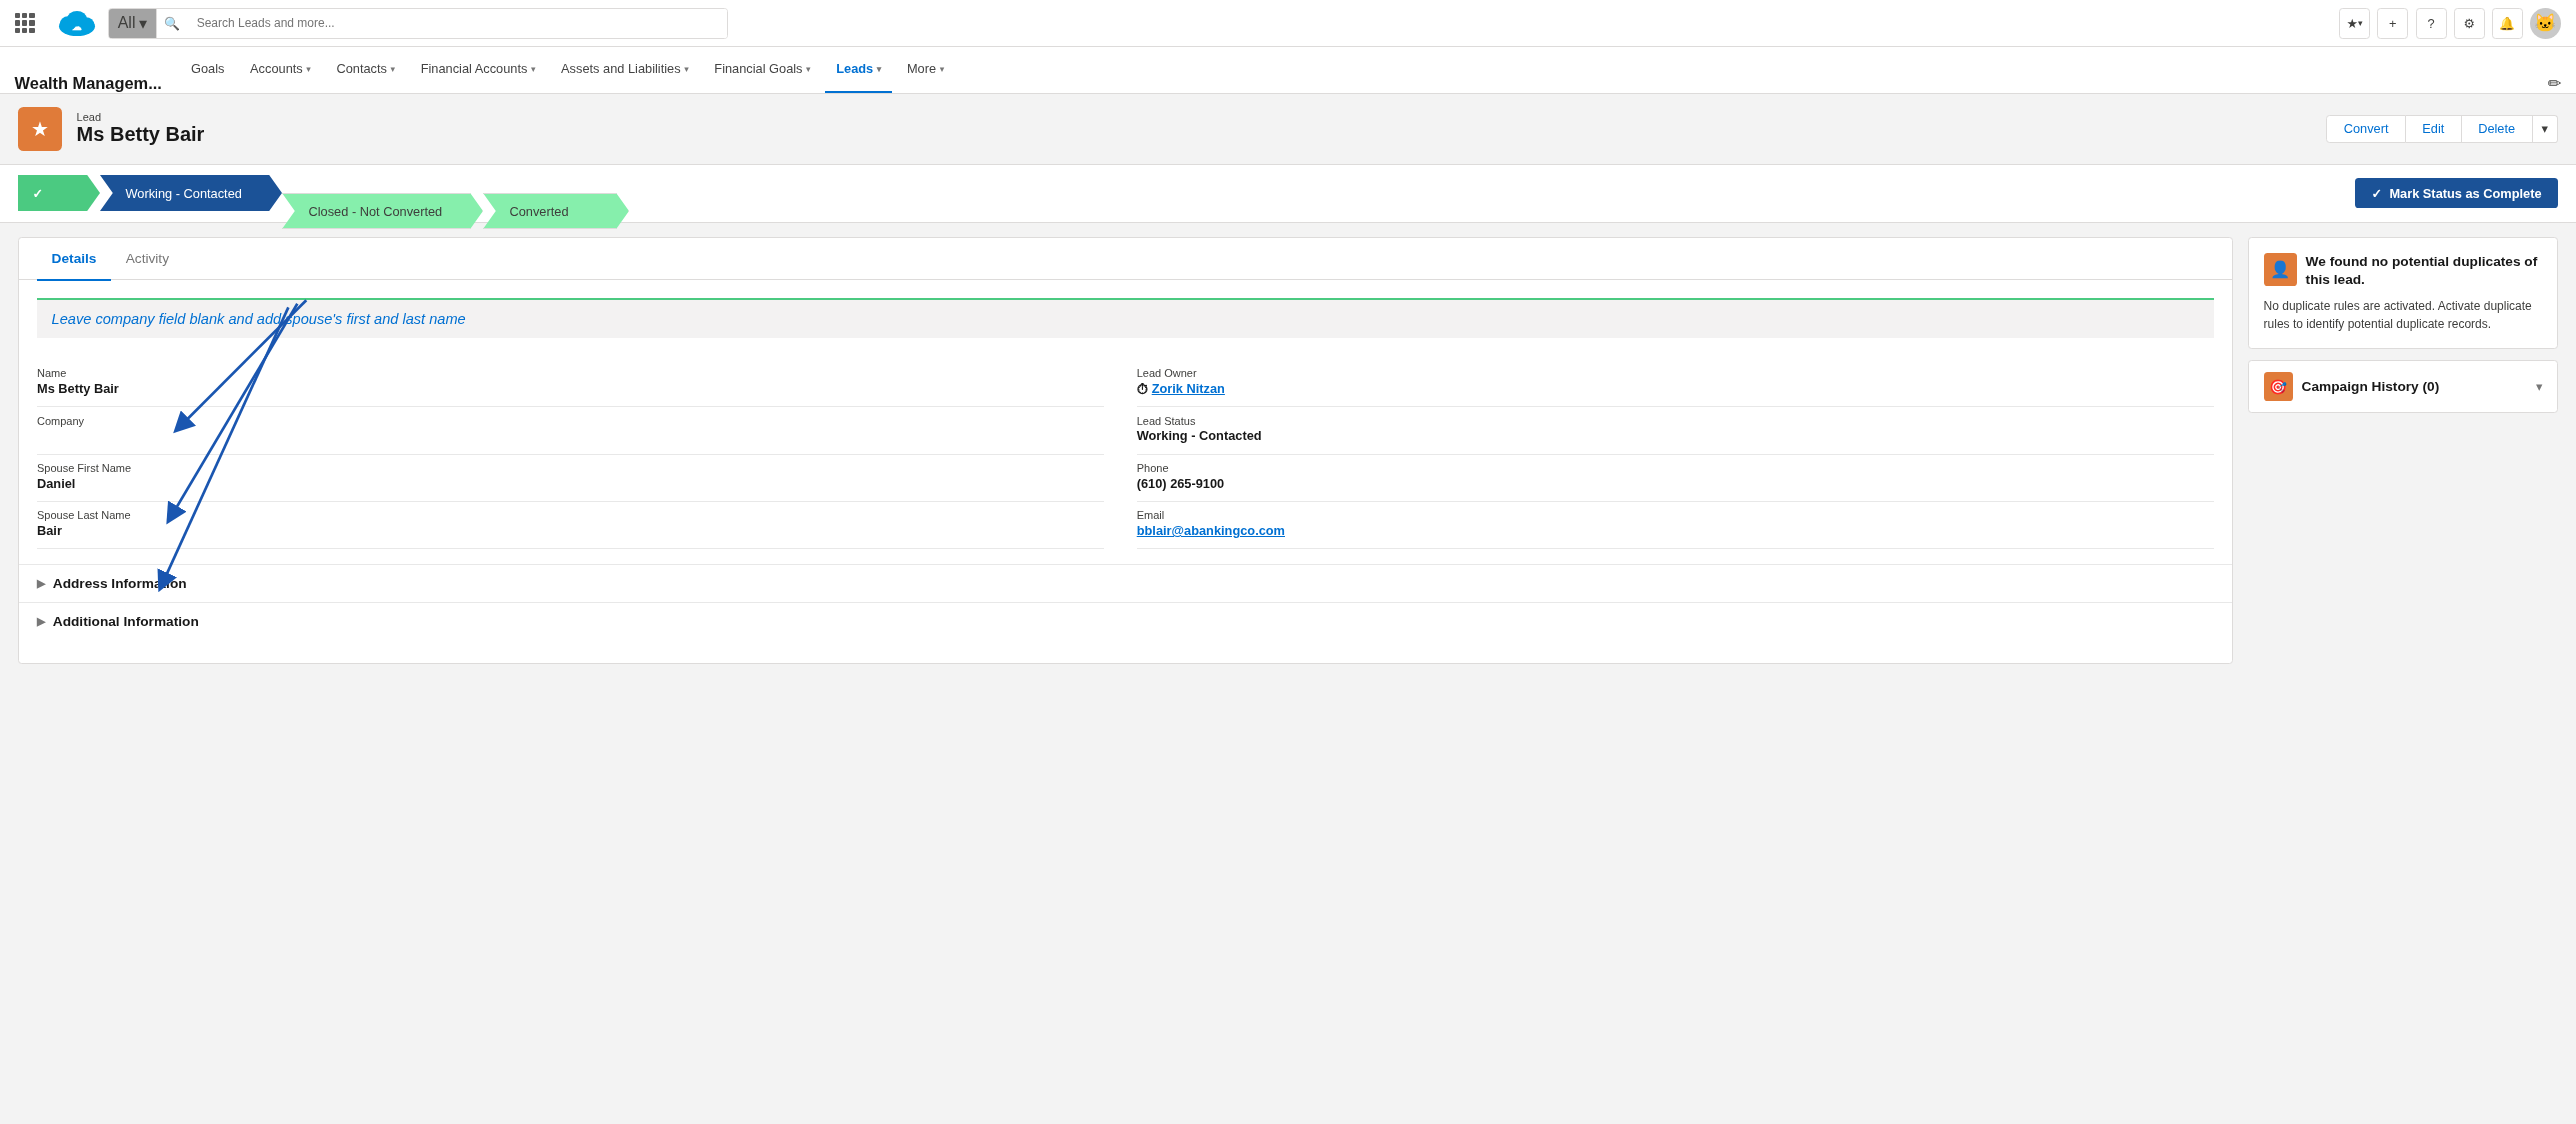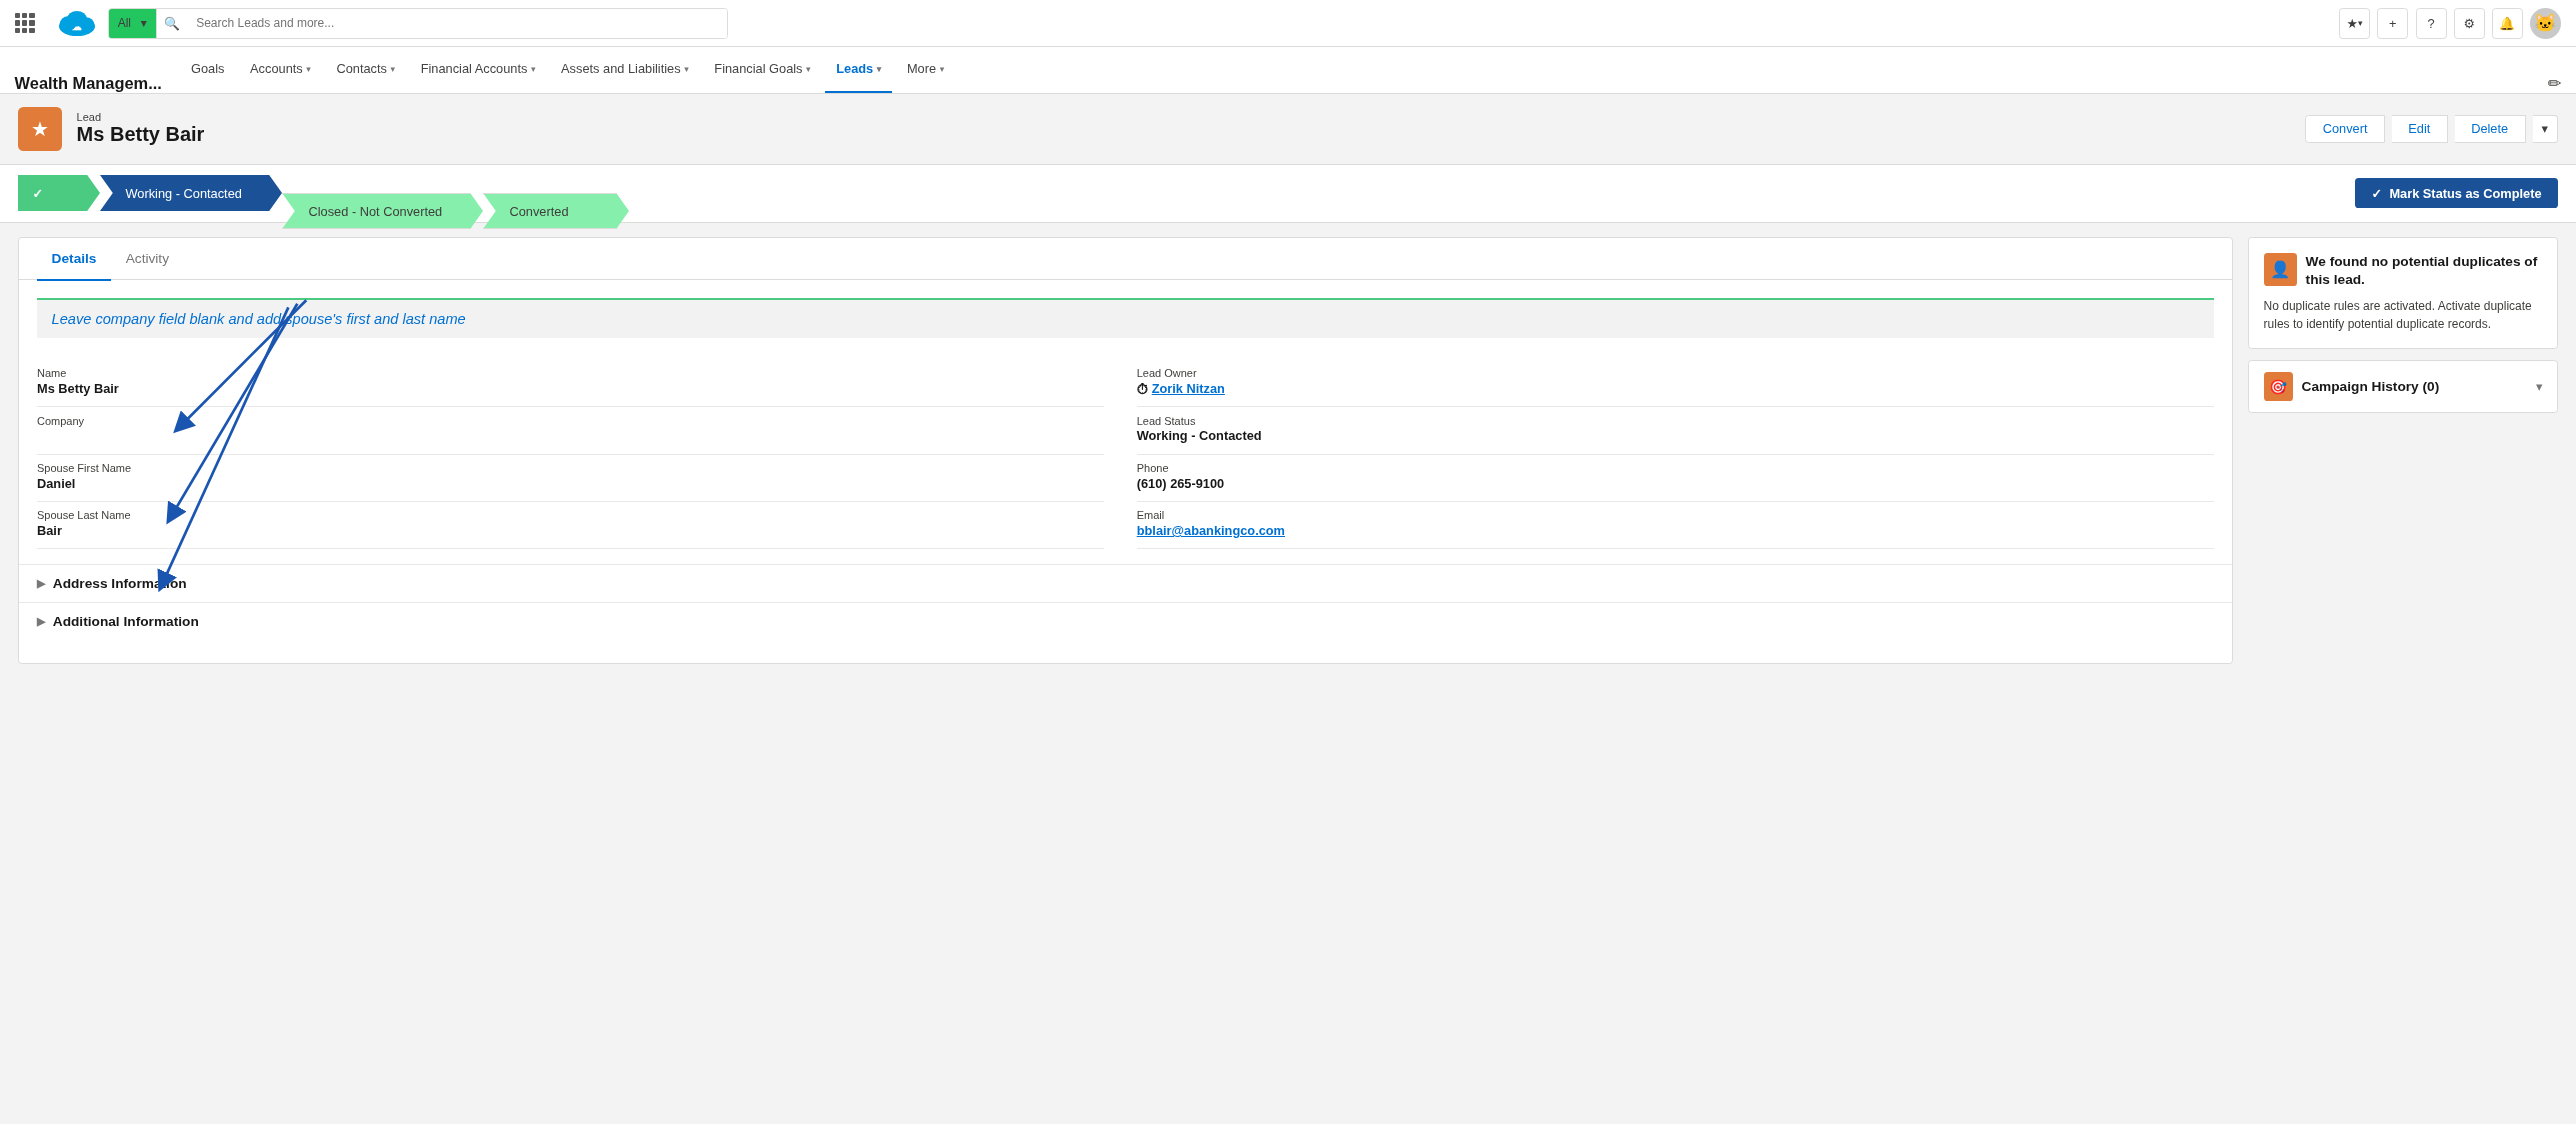--- a/index.html
+++ b/index.html
@@ -9,21 +9,21 @@
     .top-bar {
       display: flex; align-items: center; background: #fff; height: 47px;
       padding: 0 14.6px; border-bottom: 0.9px solid #dddbda; gap: 11px;
     }
     .top-bar-search {
       display: flex; align-items: center; flex: 1; max-width: 620px;
       border: 0.9px solid #dddbda; border-radius: 3.6px; overflow: hidden;
     }
     .top-bar-search-all {
       display: flex; align-items: center; padding: 0 9px; height: 29px;
-      background: #22c55e; border-right: 0.9px solid #dddbda; font-size: 12px; color: #3e3e3c; cursor: pointer; gap: 6px;
+      background: #a3a3a3; border-right: 0.9px solid #dddbda; font-size: 16px; color: #3e3e3c; cursor: pointer;
     }
     .top-bar-search-input {
       flex: 1; border: none; outline: none; padding: 0 9px; font-size: 12px; color: #4c1d95; height: 29px;
     }
     .top-bar-icons { display: flex; align-items: center; gap: 7.3px; margin-left: auto; }
     .top-bar-icon-btn {
       display: flex; align-items: center; justify-content: center;
       width: 31px; height: 31px; border: 0.9px solid #dddbda; border-radius: 3.6px;
       cursor: pointer; background: #fff; font-size: 12.8px; color: #3e3e3c;
     }
@@ -54,21 +54,21 @@
       display: flex; align-items: center; background: #f3f3f3; padding: 12.8px 18px;
       border-bottom: 0.9px solid #dddbda; gap: 14.6px;
     }
     .record-icon {
       width: 44px; height: 44px; background: #e07b39; border-radius: 5.5px;
       display: flex; align-items: center; justify-content: center; color: #fff; font-size: 20px; flex-shrink: 0;
     }
     .record-title-area { flex: 1; }
     .record-type { font-size: 11px; color: #3e3e3c; }
     .record-name { font-size: 20px; font-weight: 700; color: #181818; }
-    .record-actions { display: flex; align-items: center; gap: 7px; }
+    .record-actions { display: flex; align-items: center; gap: 0; }
     .record-btn {
       padding: 5.5px 16.4px; font-size: 12.8px; cursor: pointer; background: #fff;
       border: 0.9px solid #dddbda; color: #0070d2; font-weight: 500;
     }
     .record-btn:first-child { border-radius: 3.6px 0 0 3.6px; }
     .record-btn:last-child { border-radius: 0; border-left: none; }
     .record-btn-dropdown {
       padding: 5.5px 9px; font-size: 12.8px; cursor: pointer; background: #fff;
       border: 0.9px solid #dddbda; color: #3e3e3c; border-left: none; border-radius: 0 3.6px 3.6px 0;
     }

